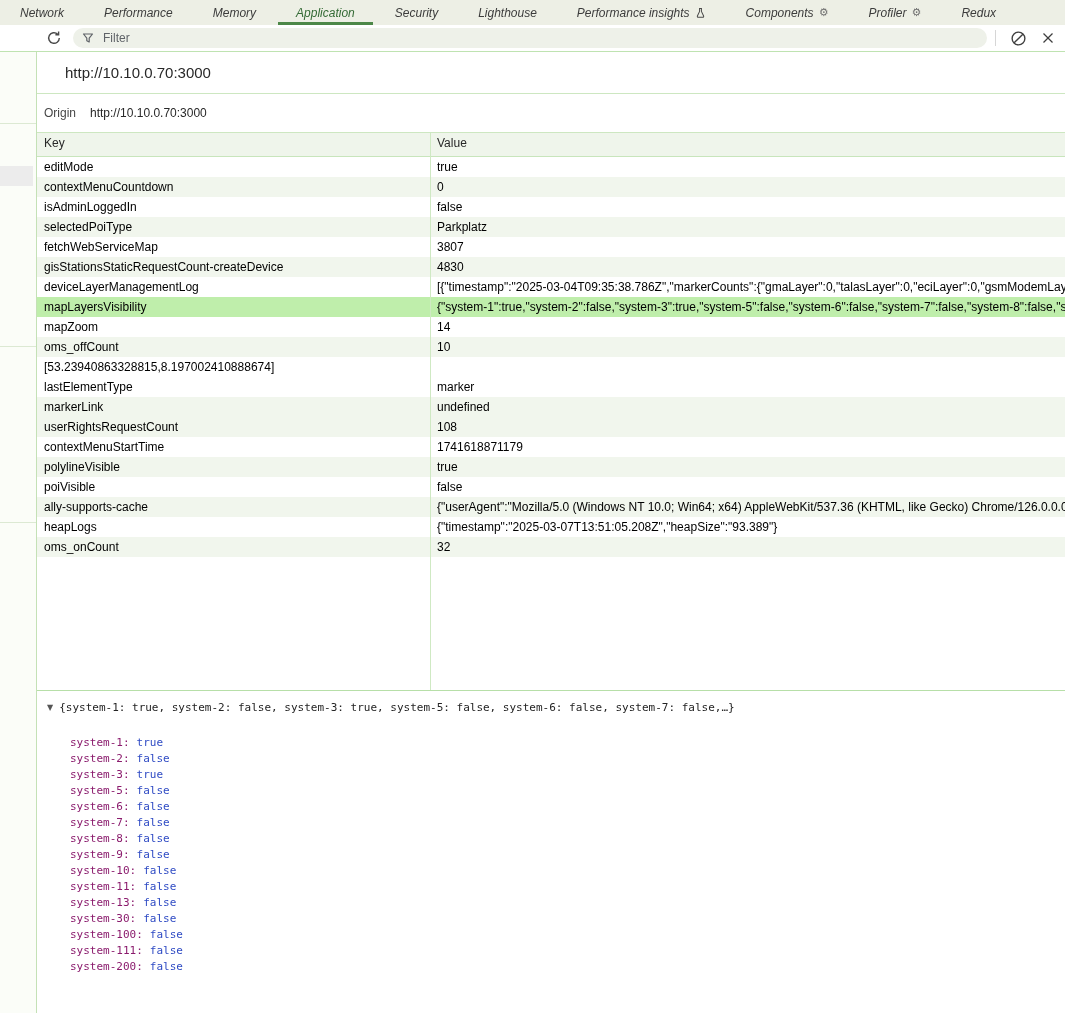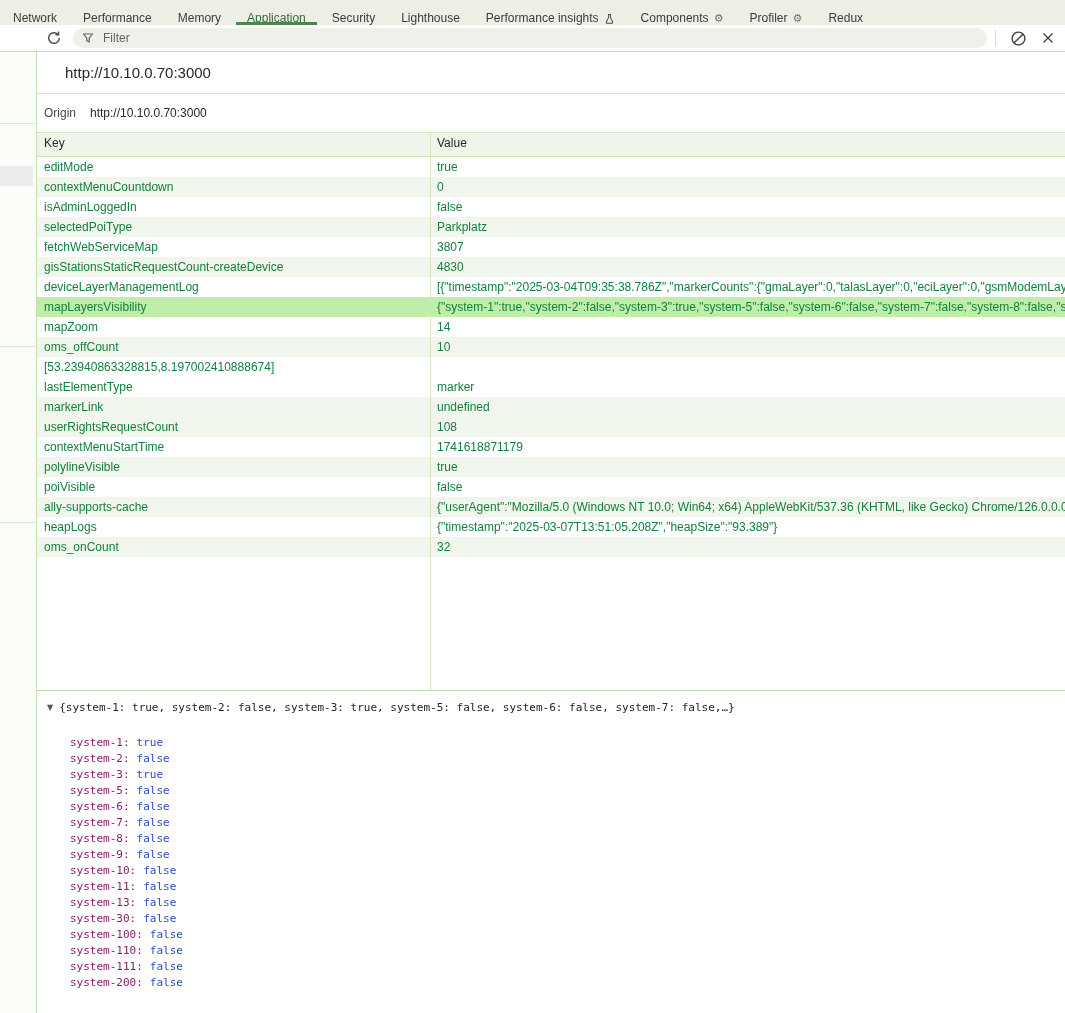--- a/index.html
+++ b/index.html
@@ -9,21 +9,21 @@
     background:#ffffff; font-family:"Liberation Sans", sans-serif;
     -webkit-font-smoothing:antialiased;
   }
 
   
   .tabbar {
     position:absolute; left:0; top:0; width:1065px; height:25px;
     background:#edefe5; display:flex; align-items:stretch;
     font-size:12px; color:#3c3c3c; white-space:nowrap;
   }
-  .tab { display:flex; align-items:flex-end; gap:5px; padding:0 13px; position:relative; cursor:default; }
+  .tab { display:flex; align-items:center; gap:5px; padding:0 20px; position:relative; cursor:default;font-style:italic; }
   .tab.active { color:#356b36; }
   .tab.active::after { content:""; position:absolute; left:2px; right:2px; bottom:0; height:3px; background:#4c8748; }
   .tab .ticon { display:none; align-items:center; }
   .tab[data-icon="flask-icon"] .flask-icon-g { display:inline-flex; }
   .tab[data-icon="gear-icon"] .gear-icon-g { display:inline-flex; font-family:"DejaVu Sans",sans-serif; font-size:11px; color:#707070; }
 
   
   .toolbar {
     position:absolute; left:0; top:25px; width:1065px; height:27px;
     background:#ffffff; border-bottom:1px solid #bfe3b1;
@@ -63,21 +63,21 @@
     font-size:15px; color:#282828;
   }
   .origin-row { height:39px; border-bottom:1px solid #cde7c1; display:flex; align-items:center; font-size:12px; }
   .origin-label { margin-left:7px; color:#474747; }
   .origin-value { margin-left:14px; color:#282828; }
 
   .kv-header { height:24px; line-height:20px; background:#eff5eb; border-bottom:1px solid #c8e5bc; display:flex; font-size:12px; color:#282828; }
   .col-key { width:393px; padding-left:7px; }
   .col-value { flex:1; padding-left:7px;border-radius:7px; }
 
-  .kv-rows { font-size:12px; color:#15803d; }
+  .kv-rows { font-size:12px; color:#000000; }
   .kv-rows .row { display:flex; height:20px; line-height:20px; }
   .cell-key { width:393px; padding-left:7px; overflow:hidden; white-space:nowrap; }
   .cell-value { flex:1; padding-left:7px; overflow:hidden; white-space:nowrap; }
   .kv-rows .row.alt { background:#f1f6ed; }
   .kv-rows .row.selected { background:#bfeeab; }
 
   .col-divider { position:absolute; left:393px; top:81px; width:1px; height:557px; background:#cfe9c3; }
 
   
   .preview {
@@ -326,23 +326,20 @@
         </div>
         <div class="pv-row">
           <span class="pv-key">system-13:</span><span class="pv-val">false</span>
         </div>
         <div class="pv-row alt">
           <span class="pv-key">system-30:</span><span class="pv-val">false</span>
         </div>
         <div class="pv-row">
           <span class="pv-key">system-100:</span><span class="pv-val">false</span>
         </div>
-        <div class="pv-row alt">
-          <span class="pv-key">system-110:</span><span class="pv-val">false</span>
-        </div>
         <div class="pv-row">
           <span class="pv-key">system-111:</span><span class="pv-val">false</span>
         </div>
         <div class="pv-row alt">
           <span class="pv-key">system-200:</span><span class="pv-val">false</span>
         </div>
       </div>
   </div>
 
 </div>

